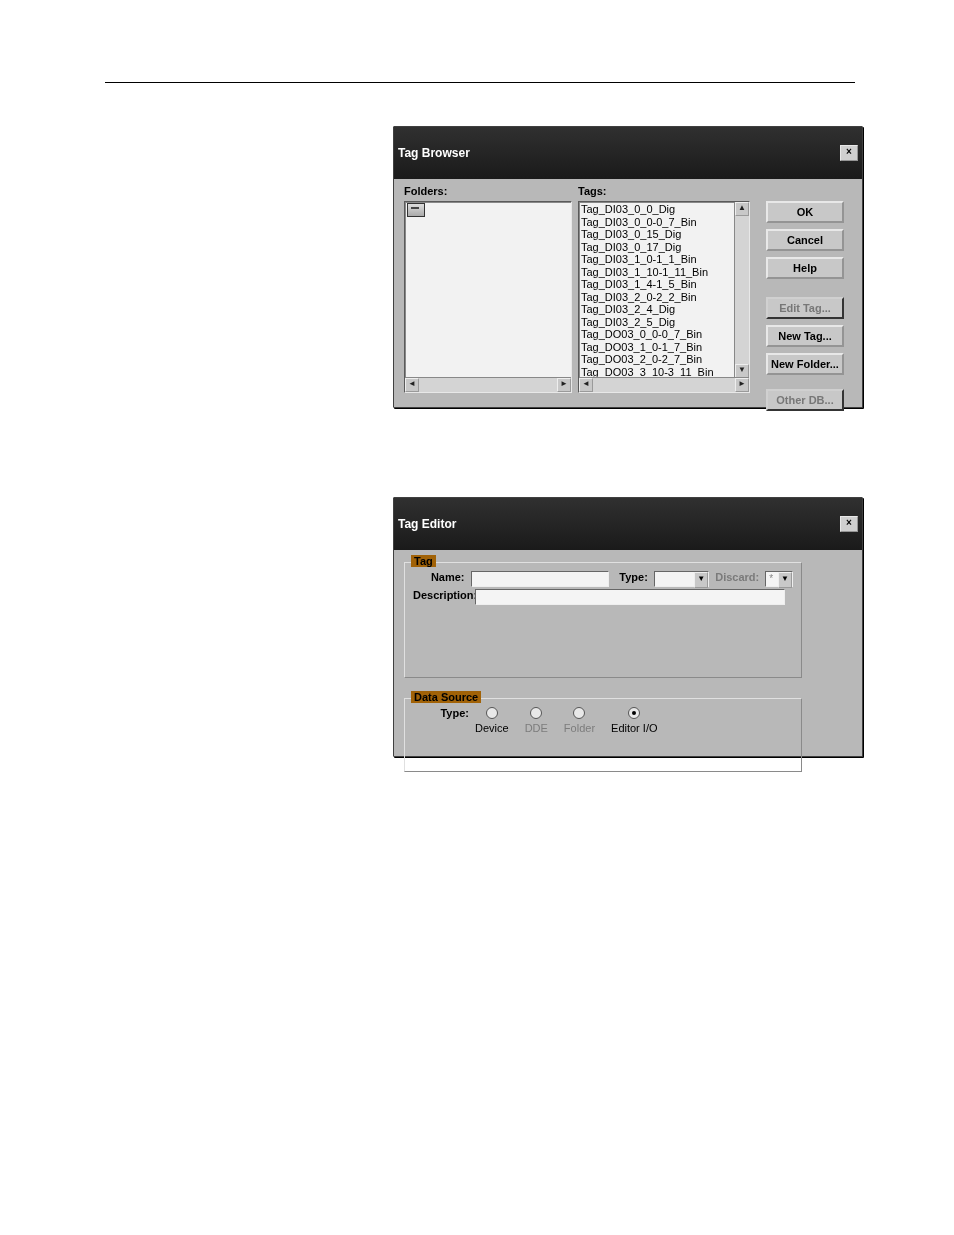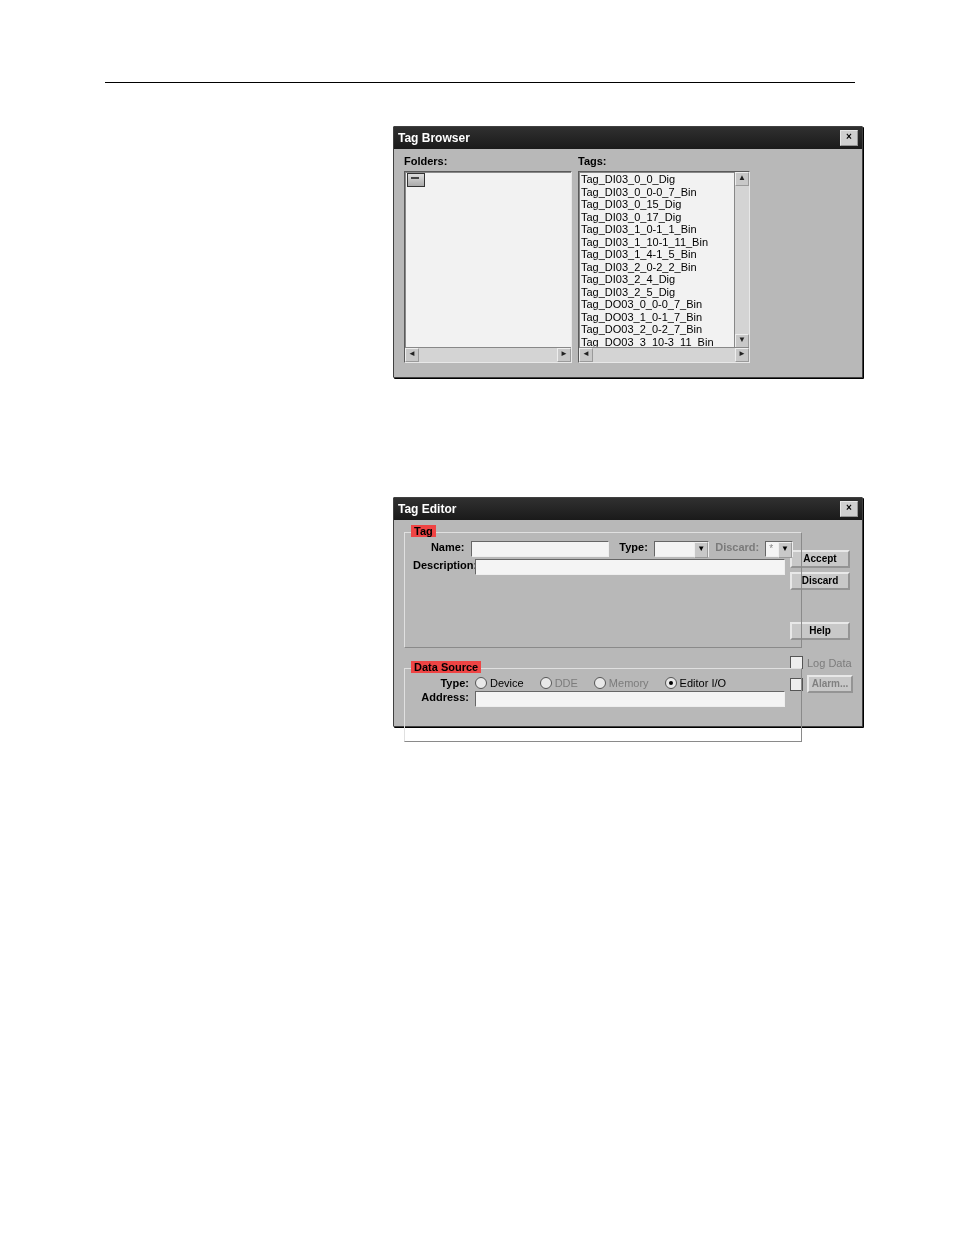--- a/index.html
+++ b/index.html
@@ -26,21 +26,21 @@
     background: #b8b8b8;
     border: 1px solid #404040;
     box-shadow: 1px 1px 0 #000;
     border-radius: 1px;
   }
   .titlebar {
     background: linear-gradient(#303030,#1a1a1a);
     color: #fff;
     font-weight: bold;
     font-size: 12px;
-    padding: 2px 4px;
+    padding: 17px 4px;
     display: flex;
     justify-content: space-between;
     align-items: center;
     height: 18px;
   }
   .close-x {
     width: 16px; height: 14px;
     background: #cfcfcf;
     border: 1px outset #e8e8e8;
     font-size: 10px;
@@ -133,21 +133,21 @@
     border: 1px solid #8a8a8a;
     border-top-color: #e0e0e0;
     border-left-color: #e0e0e0;
     padding: 6px 8px 10px 8px;
     position: relative;
     margin-top: 4px;
   }
   .group-title {
     position: absolute;
     top: -8px; left: 6px;
-    background: #ef4444;
+    background: #a16207;
     padding: 0 3px;
     font-weight: bold;
     font-size: 11px;
   }
   .row { display:flex; gap:6px; margin: 2px 0; }
   .field-label { font-weight: bold; font-size: 11px; text-align: right; }
   .te-input {
     height: 16px;
     background: #f4f4f4;
     border: 1px solid #666;
@@ -158,20 +158,21 @@
     position: relative;
   }
   .combo .drop {
     position: absolute; right:0; top:0; width:14px; height:16px;
     background:#c8c8c8; border:1px outset #eee; box-sizing:border-box;
     font-size:8px; line-height:12px; text-align:center;
   }
   .radio {
     display:inline-flex; align-items:center; gap:3px; margin-right: 10px;
     font-size: 11px;
+    flex-direction: column;
   }
   .radio .dot {
     width:10px; height:10px; border:1px solid #555; border-radius:50%;
     background:#e8e8e8; display:inline-flex; align-items:center; justify-content:center;
   }
   .radio .dot.sel::after{
     content:""; width:4px; height:4px; background:#000; border-radius:50%;
   }
   .radio.dim { color:#7c7c7c; }
   .chk {
@@ -236,47 +237,41 @@
       <div class="scrollbar-v">
         <div class="sb-btn sb-up">▲</div>
         <div class="sb-btn sb-down">▼</div>
       </div>
       <div class="scrollbar-h">
         <div class="sb-btn sb-left">◄</div>
         <div class="sb-btn sb-right">►</div>
       </div>
     </div>
 
+    <div style="position:absolute; right:10px; top:22px; width:86px;">
+      <div class="btn">OK</div>
+      <div class="btn">Cancel</div>
+      <div class="btn">Help</div>
+      <div style="height:12px;"></div>
+      <div class="btn disabled">Edit Tag...</div>
+      <div class="btn">New Tag...</div>
+      <div class="btn">New Folder...</div>
+      <div style="height:8px;"></div>
+      <div class="btn disabled">Other DB...</div>
+    </div>
   </div>
 </div>
 
 <div class="dialog" style="left:393px; top:497px; width:468px;">
   <div class="titlebar">
     <span>Tag Editor</span>
     <span class="close-x">×</span>
   </div>
   <div class="dlg-body" style="height:188px;">
 
-    <div class="side-col">
-      <div class="small-btn" style="width:60px;">Accept</div>
-      <div style="height:4px;"></div>
-      <div class="small-btn" style="width:60px;">Discard</div>
-      <div style="height:32px;"></div>
-      <div class="small-btn" style="width:60px;">Help</div>
-      <div style="height:16px;"></div>
-      <div class="chk dim">
-        <span class="box"></span>
-        <span>Log Data</span>
-      </div>
-      <div style="height:4px;"></div>
-      <div class="chk">
-        <span class="box"></span>
-        <span class="small-btn disabled" style="width:46px;">Alarm...</span>
-      </div>
-    </div>
 
     <div class="group" style="width:380px; height:98px;">
       <div class="group-title">Tag</div>
       <div class="row">
         <div class="field-label" style="width:56px;">Name:</div>
         <div class="te-input" style="width:150px;"></div>
         <div class="field-label" style="width:36px;">Type:</div>
         <div class="te-input combo" style="width:60px;">
             <div class="drop">▼</div>
           </div>
@@ -299,27 +294,23 @@
         <label class="radio">
             <span class="dot"></span>
             <span>Device</span>
           </label>
         <label class="radio dim">
             <span class="dot"></span>
             <span>DDE</span>
           </label>
         <label class="radio dim">
             <span class="dot"></span>
-            <span>Memory</span>
+            <span>Folder</span>
           </label>
         <label class="radio">
             <span class="dot sel"></span>
             <span>Editor I/O</span>
           </label>
       </div>
-      <div class="row">
-        <div class="field-label" style="width:56px;">Address:</div>
-        <div class="te-input" style="width:310px;"></div>
-      </div>
     </div>
 
   </div>
 </div>
 
 </body></html>

